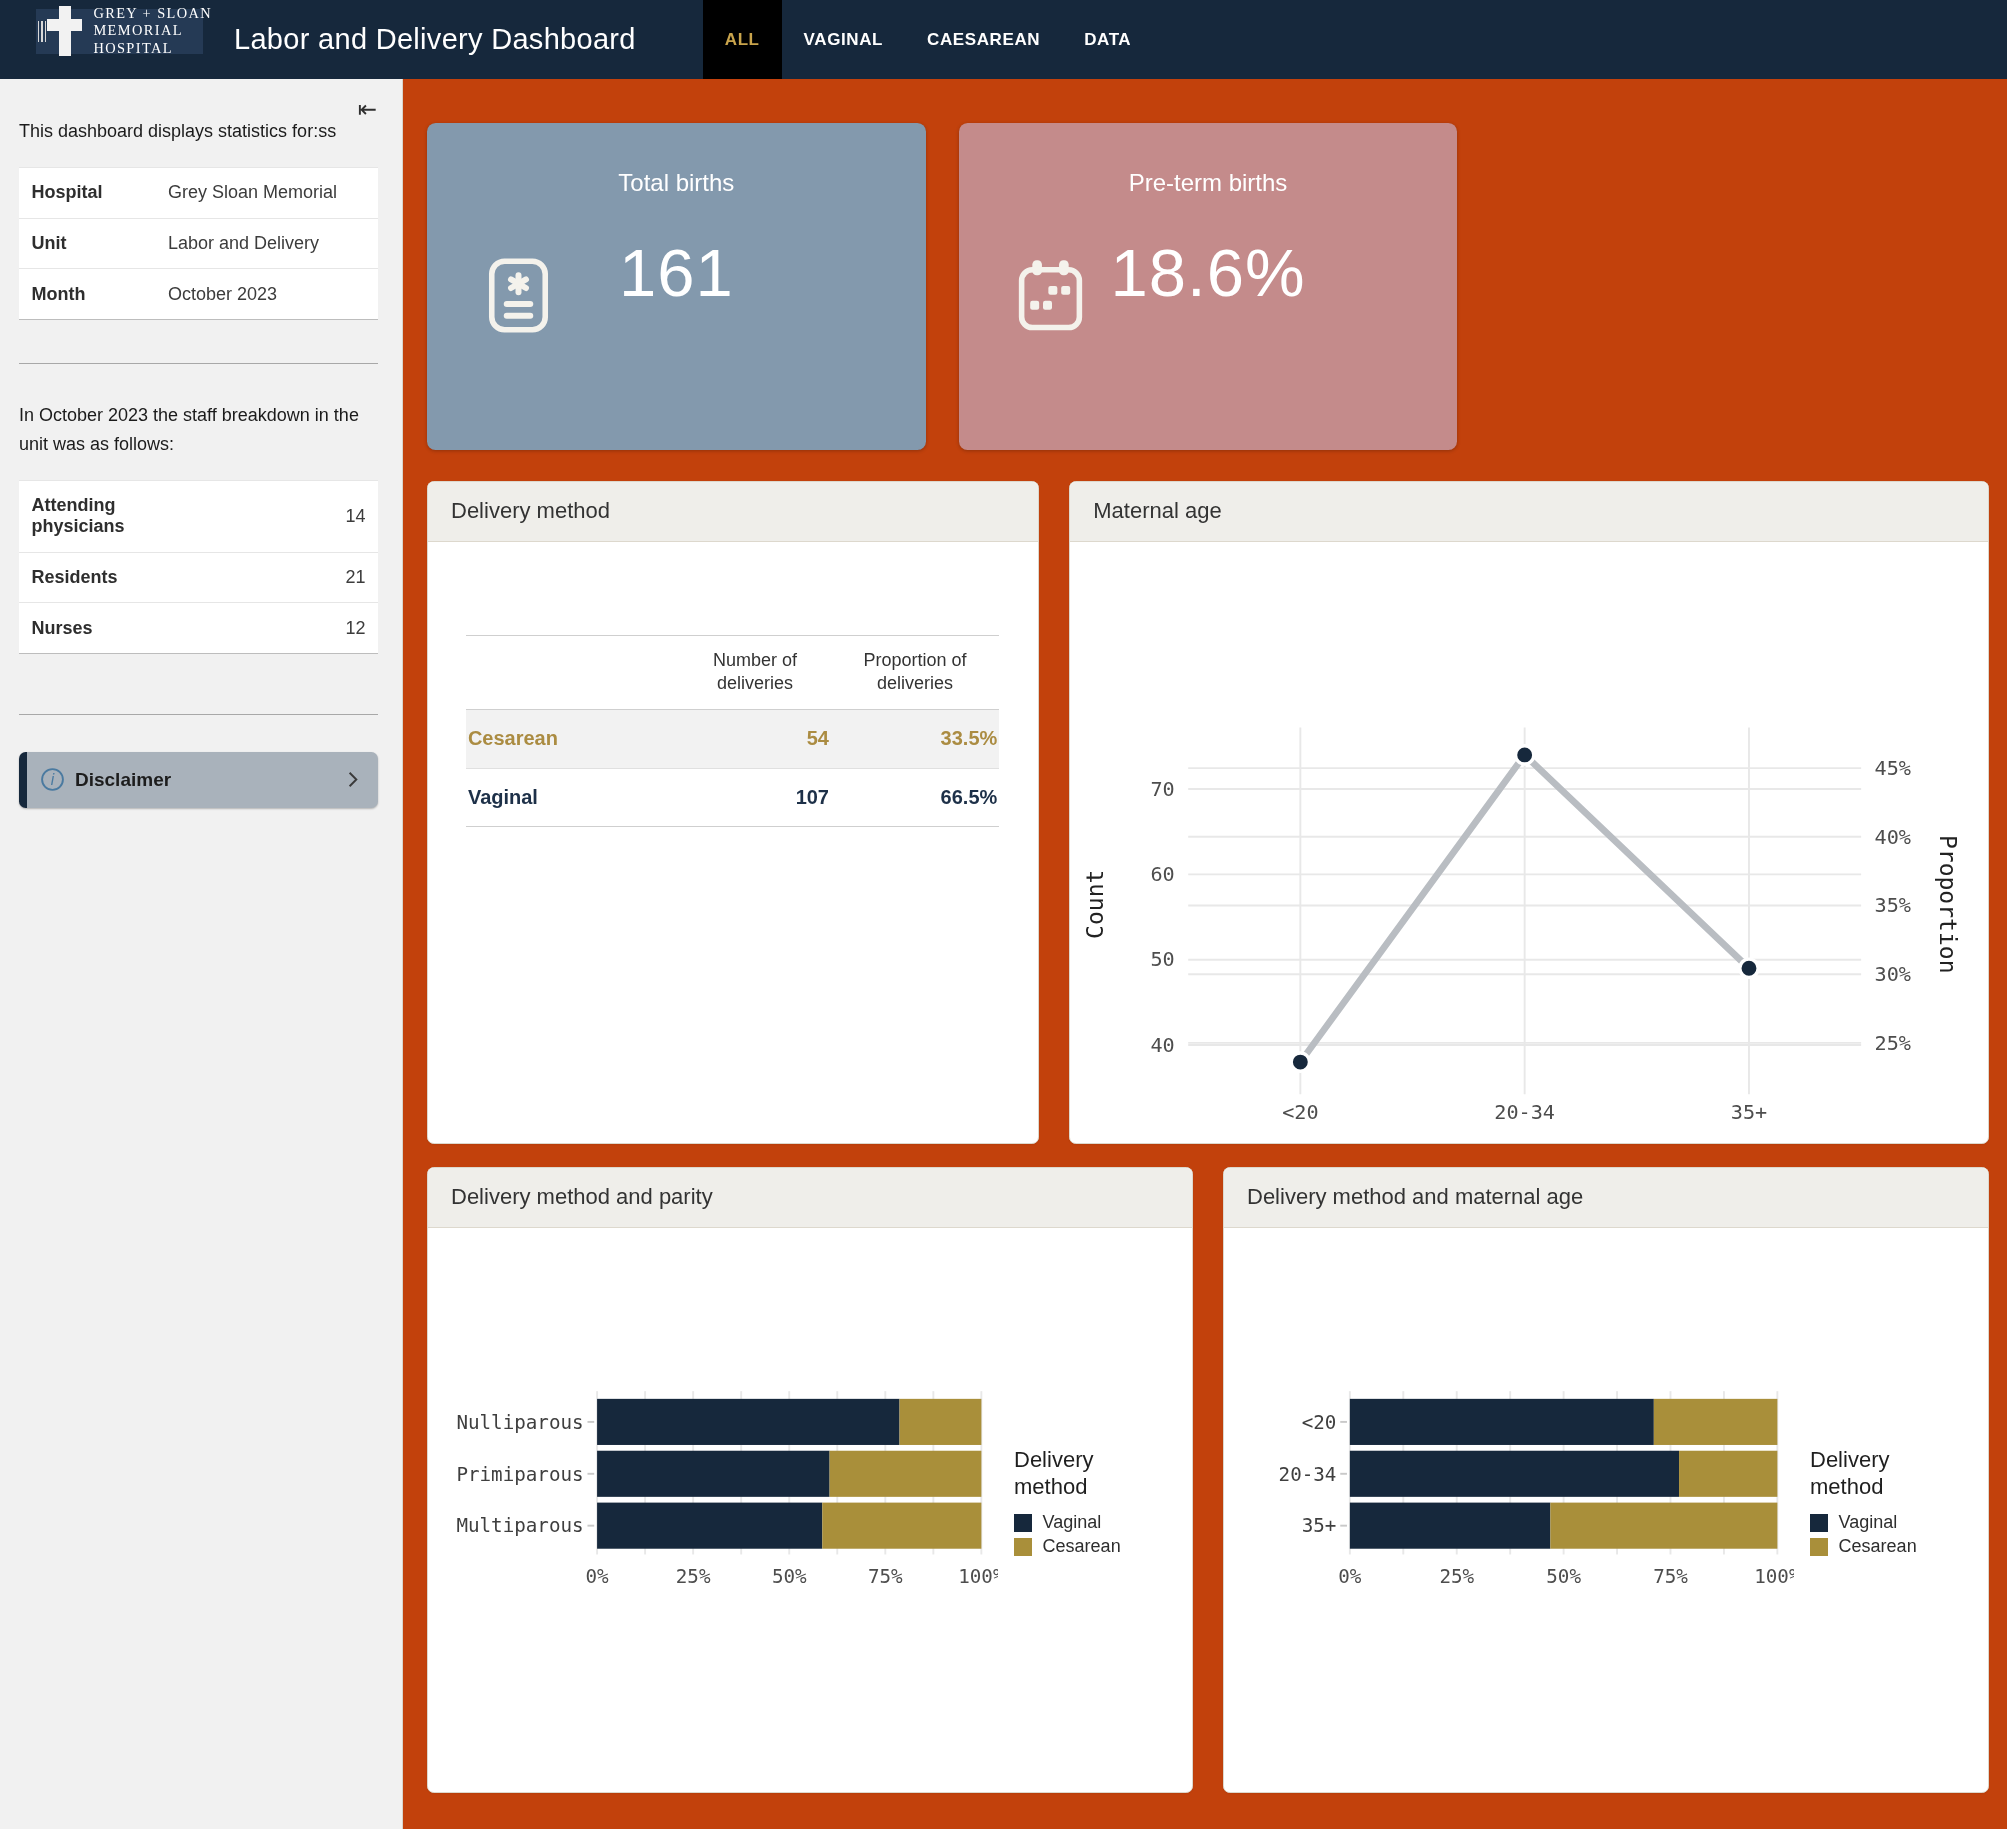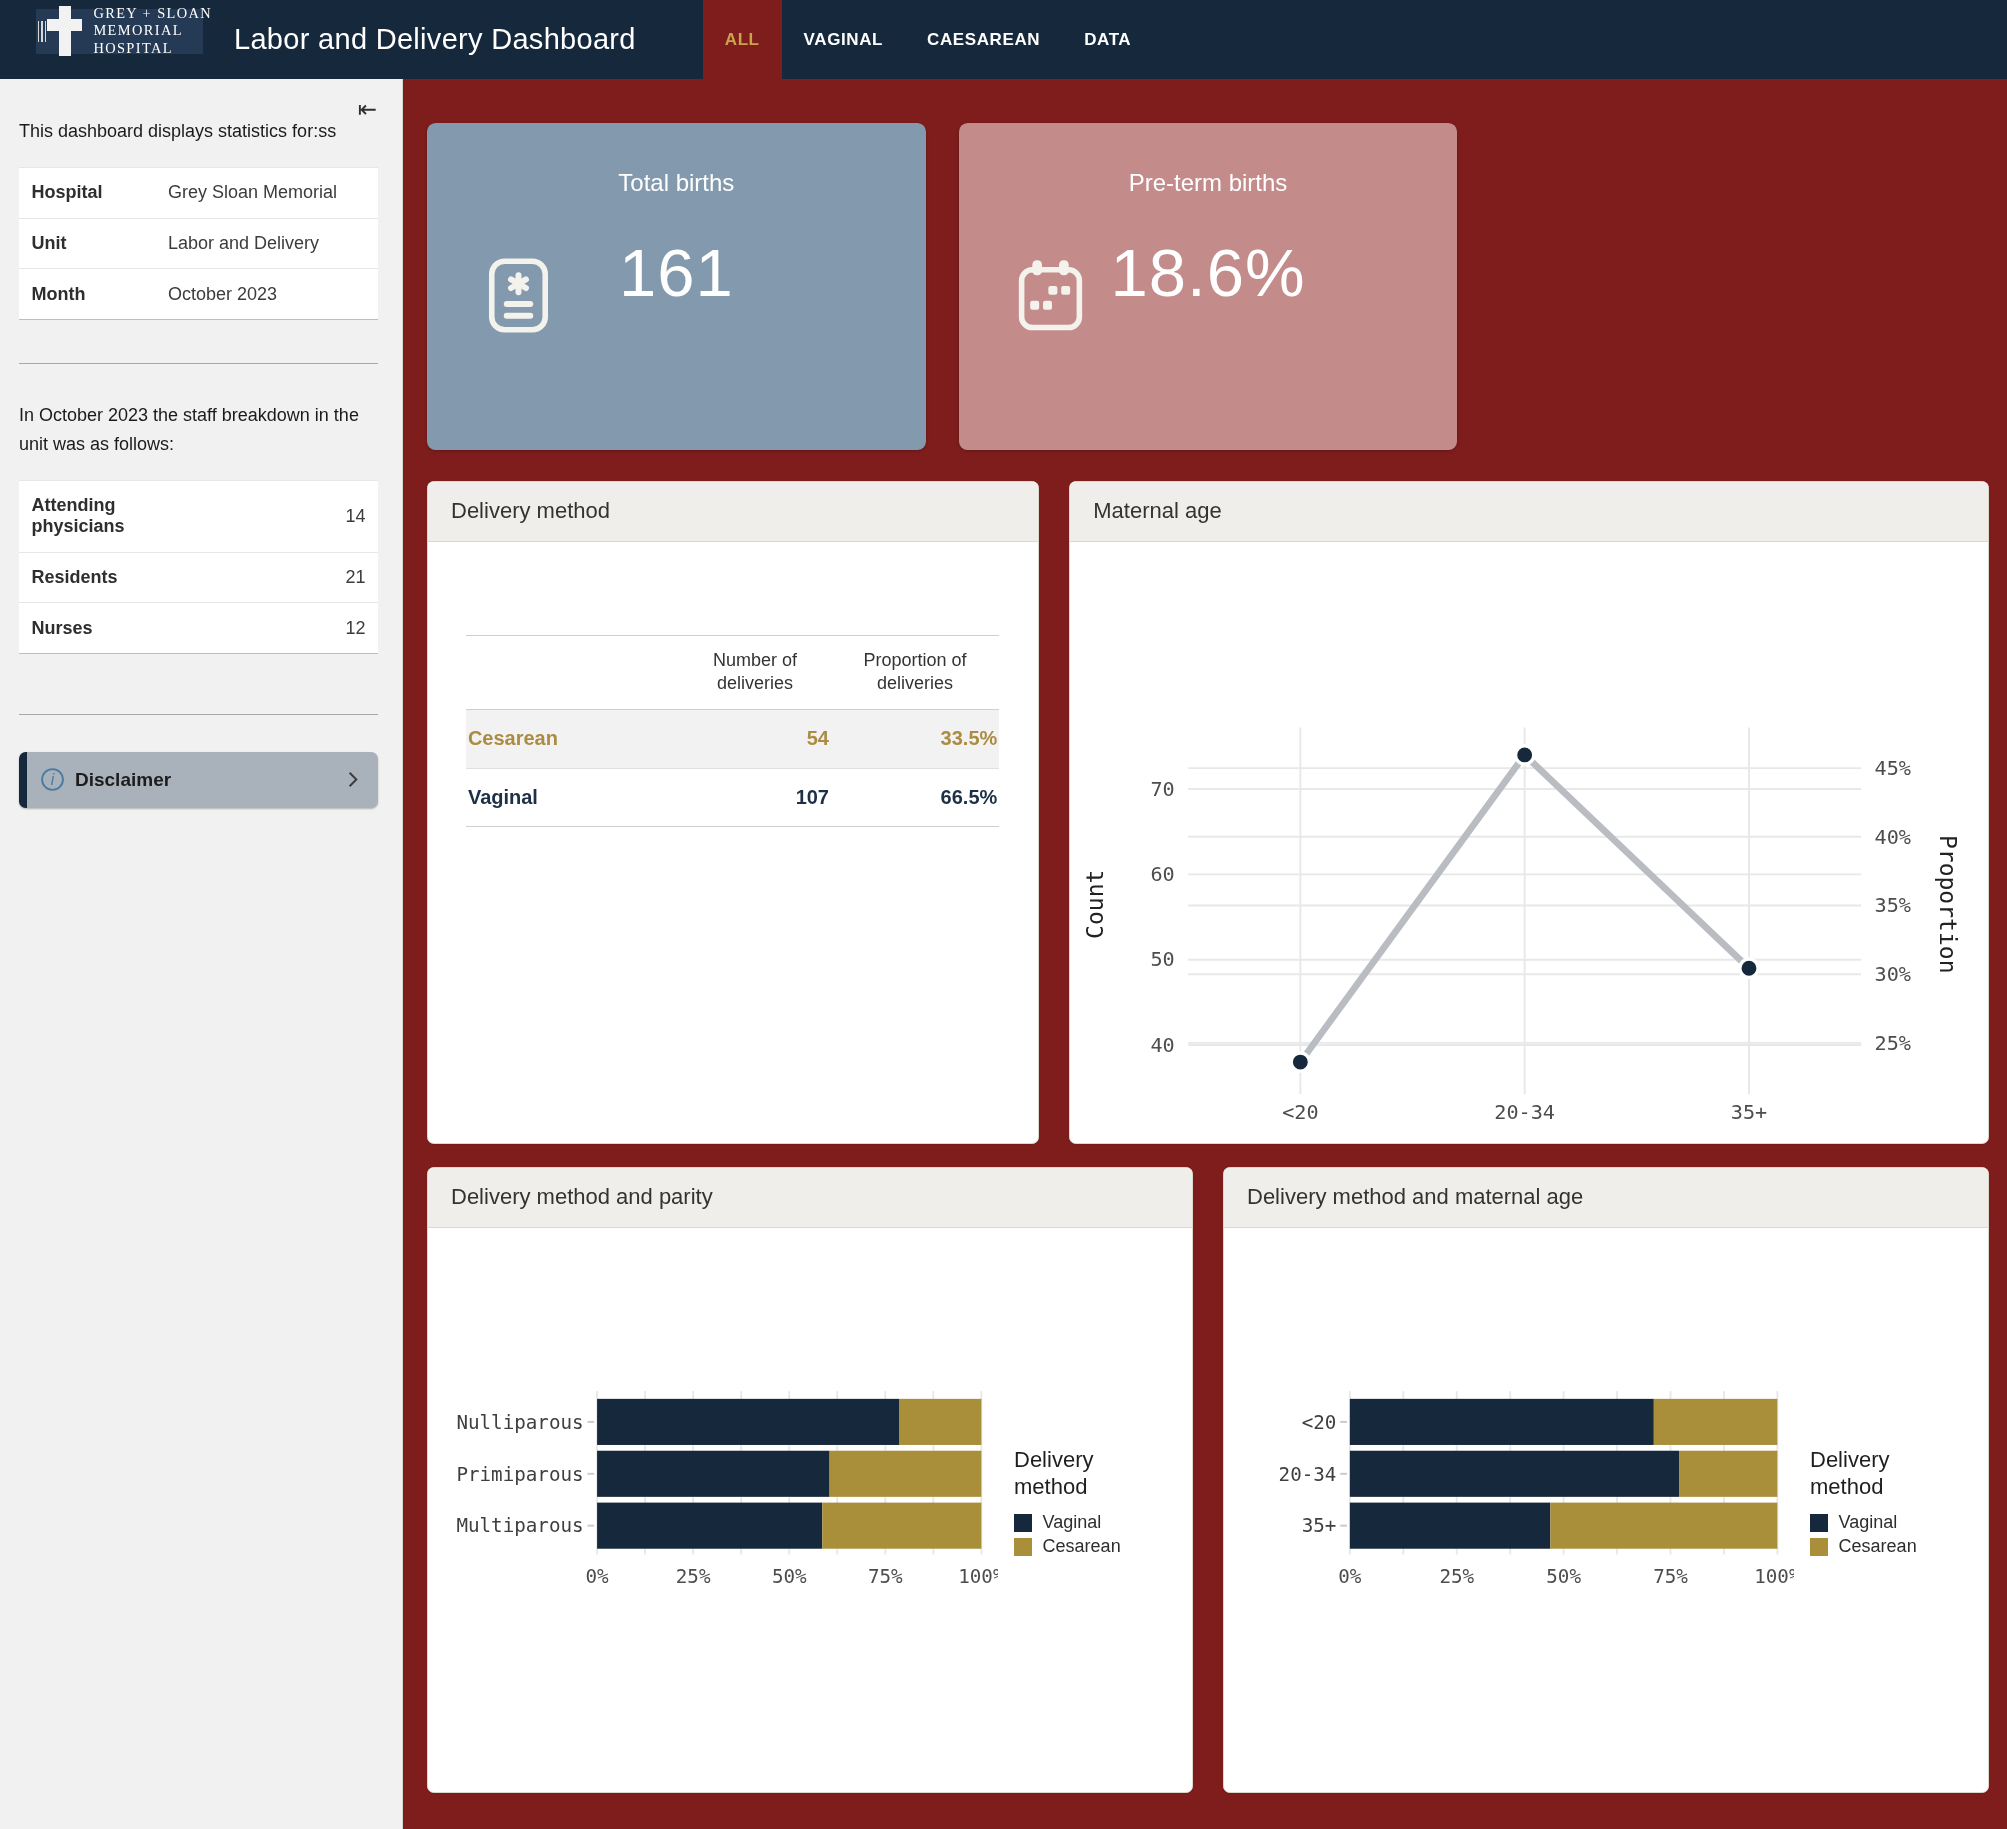--- a/index.html
+++ b/index.html
@@ -13,21 +13,21 @@
   .logo-cross .v { position:absolute; left:15.4px; top:0; width:11.5px; height:50px; background:#f2f2f2; }
   .logo-cross .h { position:absolute; left:3.8px; top:13.4px; width:35px; height:11.5px; background:#f2f2f2; }
   .logo-cross .stripes { position:absolute; left:-5.8px; top:15.4px; width:9.6px; height:21px;
      background:repeating-linear-gradient(90deg,#d8d8d8 0 1.4px,transparent 1.4px 3.4px); }
   .logo-text { font-family:"Liberation Serif", serif; color:#ffffff; font-size:14.4px; line-height:1.2;
      letter-spacing:1.4px; margin-left:7.7px; white-space:nowrap; }
   .app-title { color:#ffffff; font-size:29px; font-weight:500; letter-spacing:0.3px; align-self:center; margin-left:31px; }
   .nav { display:flex; margin-left:67px; align-items:stretch; }
   .nav-item { display:flex; align-items:center; padding:0 22px; color:#ffffff; font-size:17px; font-weight:700;
      letter-spacing:0.6px; cursor:pointer; }
-  .nav-item.active { background:#7f1d1d; color:#c9a44c; }
+  .nav-item.active { background:#000000; color:#c9a44c; }
 
   
   .body-row { flex:1; display:flex; min-height:0; }
   .sidebar { width:403px; flex:none; background:#f1f1f1; border-right:1px solid #d9d5cc; position:relative;
      padding:38px 24px 19px 19px; }
   .collapse-icon { position:absolute; top:17.3px; right:25px; font-size:23px; color:#2f2f2f; cursor:pointer;
      font-family:"DejaVu Sans", sans-serif; }
   .side-text { font-size:18px; line-height:1.6; color:#1b1b1b; }
   .side-table { width:100%; background:#ffffff; border-collapse:collapse; margin-top:21px;
      border-top:1px solid #e6e6e6; border-bottom:1.9px solid #bdbdbd; }
@@ -36,21 +36,21 @@
   .side-table td.lbl { font-weight:700; color:#2e2e2e; width:38%; }
   .side-table td.num { text-align:right; }
   .side-hr { border:none; border-top:1px solid #a8a8a8; margin:43px 0 37px 0; }
   .disclaimer-btn { margin-top:4.8px; width:100%; background:#a9b2bb; border:none; border-left:8.6px solid #16283c;
      border-radius:6.7px; padding:15.4px 13.4px; display:flex; align-items:center; cursor:pointer;
      box-shadow:0 1px 1.9px rgba(0,0,0,.25); }
   .disclaimer-btn .txt { font-size:19px; font-weight:700; color:#1d1d1d; margin-left:9.6px; }
   .disclaimer-btn .chev { margin-left:auto; }
 
   
-  .main { flex:1; background:#7f1d1d; padding:44px 19px 13.4px 24px; overflow:hidden; }
+  .main { flex:1; background:#c2410c; padding:44px 19px 13.4px 24px; overflow:hidden; }
   .vb-row { display:grid; grid-template-columns:1fr 1fr 1fr; gap:33px; }
   .value-box { height:327px; border-radius:8.6px; position:relative; color:#ffffff; text-align:center;
      box-shadow:0 1px 3.8px rgba(0,0,0,.25); padding-top:46px; }
   .vb-title { font-size:24px; font-weight:500; }
   .vb-value { font-size:67px; font-weight:400; margin-top:37px; letter-spacing:1px; }
   .vb-icon { position:absolute; left:56px; top:134px; width:71px; height:77px; }
 
   .row2 { display:grid; grid-template-columns:637fr 957fr; gap:30px; margin-top:31px; }
   .row3 { display:grid; grid-template-columns:1fr 1fr; gap:30px; margin-top:23px; }
   .card { background:#ffffff; border:1px solid #ddd8cd; border-radius:6.7px; overflow:hidden;

